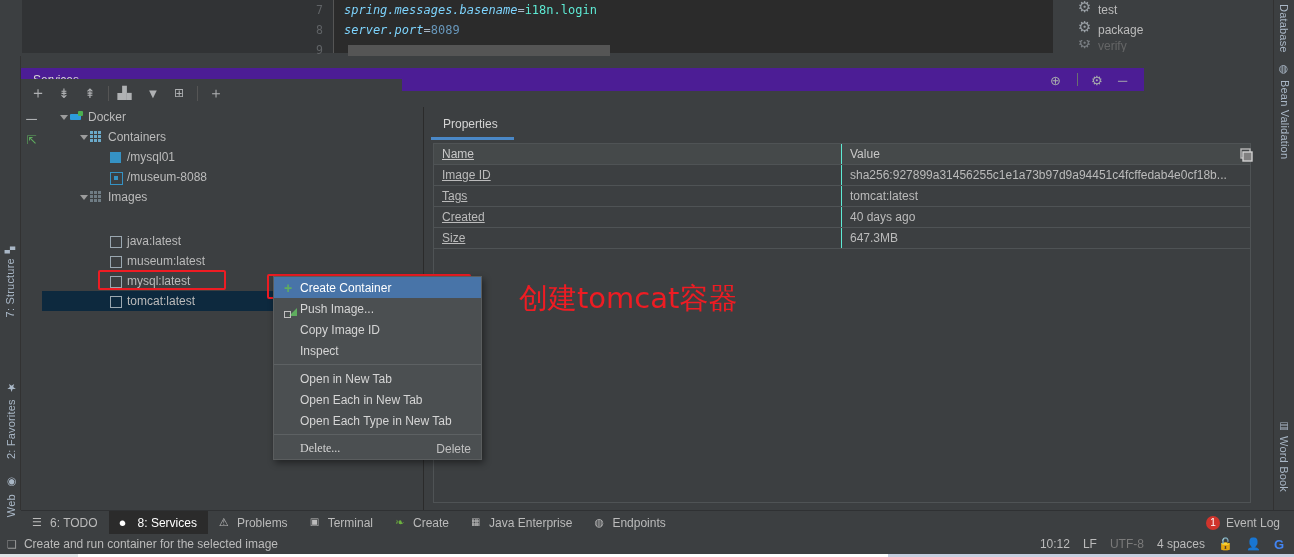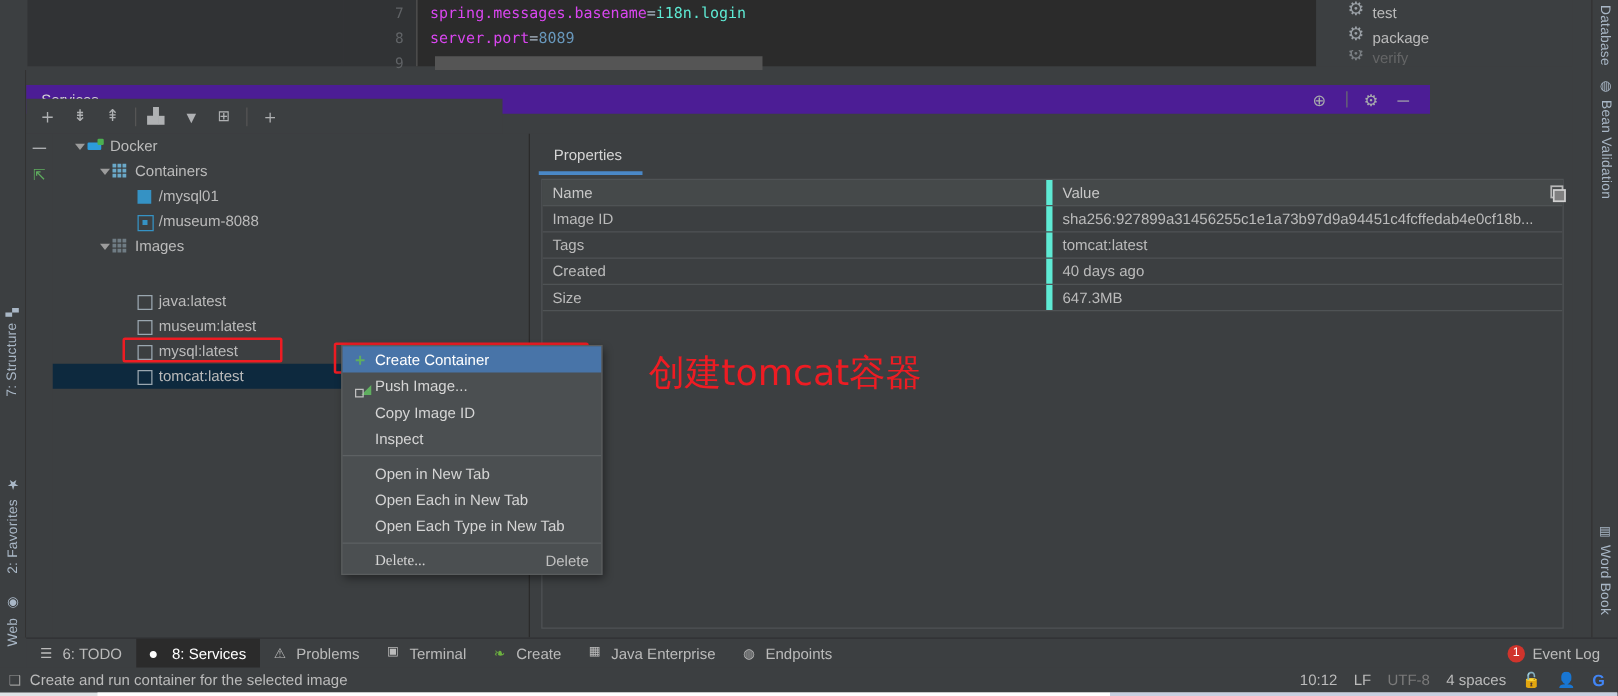--- a/index.html
+++ b/index.html
@@ -14,21 +14,21 @@
   
   .editor-strip { position:absolute; left:0; top:0; width:1294px; height:56px; background:#3c3f41; }
   .ed-left-gutter { position:absolute; left:0; top:0; width:22px; height:56px; background:#3c3f41; }
   .ed-blank { position:absolute; left:22px; top:0; width:253px; height:53px; background:#313335; }
   .ed-linenums { position:absolute; left:275px; top:0; width:58px; height:53px; background:#313335; }
   .ed-linenums div { color:#606366; font-family:"DejaVu Sans Mono", monospace; font-size:11.5px;
                      text-align:right; padding-right:10px; height:20px; line-height:20px; }
   .ed-code { position:absolute; left:333px; top:0; width:720px; height:53px; background:#2b2b2b;
              border-left:1px solid #555; }
   .ed-code .ln { height:20px; line-height:20px; padding-left:10px; font-family:"DejaVu Sans Mono", monospace; font-size:12px; white-space:pre; }
-  .tk-key { color:#d946ef; }
+  .tk-key { color:#7dd3fc;font-style:italic; }
   .tk-eq  { color:#a9b7c6; }
   .tk-val { color:#5eead4; }
   .tk-num { color:#6897bb; }
   .ed-sel { display:inline-block; width:262px; height:11px; background:#555; vertical-align:middle; margin-left:4px; }
   .ed-right { position:absolute; left:1053px; top:0; width:205px; height:53px; background:#3c3f41; }
   .maven-item { display:flex; align-items:center; gap:7px; height:20px; padding-left:27px; color:#bbbbbb; font-size:12px; }
   .maven-item.cut { overflow:hidden; height:12px; opacity:.65; }
   .gear-ic { width:11px; height:11px; position:relative; flex:none; }
   .gear-ic::before { content:"\2699"; position:absolute; left:-2px; top:-7px; font-size:15px; color:#9aa0a6; }
 
@@ -72,21 +72,21 @@
   .hl-box { position:absolute; border:2px solid #ee1c23; border-radius:2px; pointer-events:none; }
 
   
   .props { position:absolute; left:403px; top:51px; width:834px; height:403px; background:#3c3f41; }
   .ptab { position:absolute; left:7px; top:3px; height:27px; padding:0 12px; color:#d5d5d5; font-size:12px;
           display:flex; align-items:center; }
   .ptab-underline { position:absolute; left:7px; top:30px; width:83px; height:3px; background:#4a88c7; }
   .ptable { position:absolute; left:9px; top:36px; width:818px; height:360px; border:1px solid #4f5355; background:#3c3f41; overflow:hidden; }
   .prow { display:flex; height:21px; border-bottom:1px solid #4f5355; font-size:12px; color:#bbbbbb; }
   .prow.head { background:#45494a; color:#c8c8c8; }
-  .pc1 { width:408px; padding-left:8px; display:flex; align-items:center; border-right:5px solid #5eead4; overflow:hidden; white-space:nowrap; }
+  .pc1 { width:408px; padding-left:8px; display:flex; align-items:center; border-right:1px solid #5eead4; overflow:hidden; white-space:nowrap;text-decoration:underline; }
   .pc2 { flex:1; padding-left:8px; display:flex; align-items:center; overflow:hidden; white-space:nowrap; }
   .pcopy { position:absolute; right:3px; top:40px; width:18px; height:18px; }
 
   
   .ctxmenu { position:absolute; left:273px; top:276px; width:209px; background:#4b4f51;
              border:1px solid #5a5d5e; box-shadow:2px 3px 7px rgba(0,0,0,.45); z-index:30; }
   .mi { height:21px; display:flex; align-items:center; font-size:12px; color:#d5d5d5; padding-left:10px; white-space:nowrap; }
   .mi .mic { width:16px; flex:none; position:relative; display:inline-block; }
   .mi.sel { background:#4874a8; color:#ffffff; }
   .mi .acc { margin-left:auto; padding-right:10px; color:#c0c0c0; }

